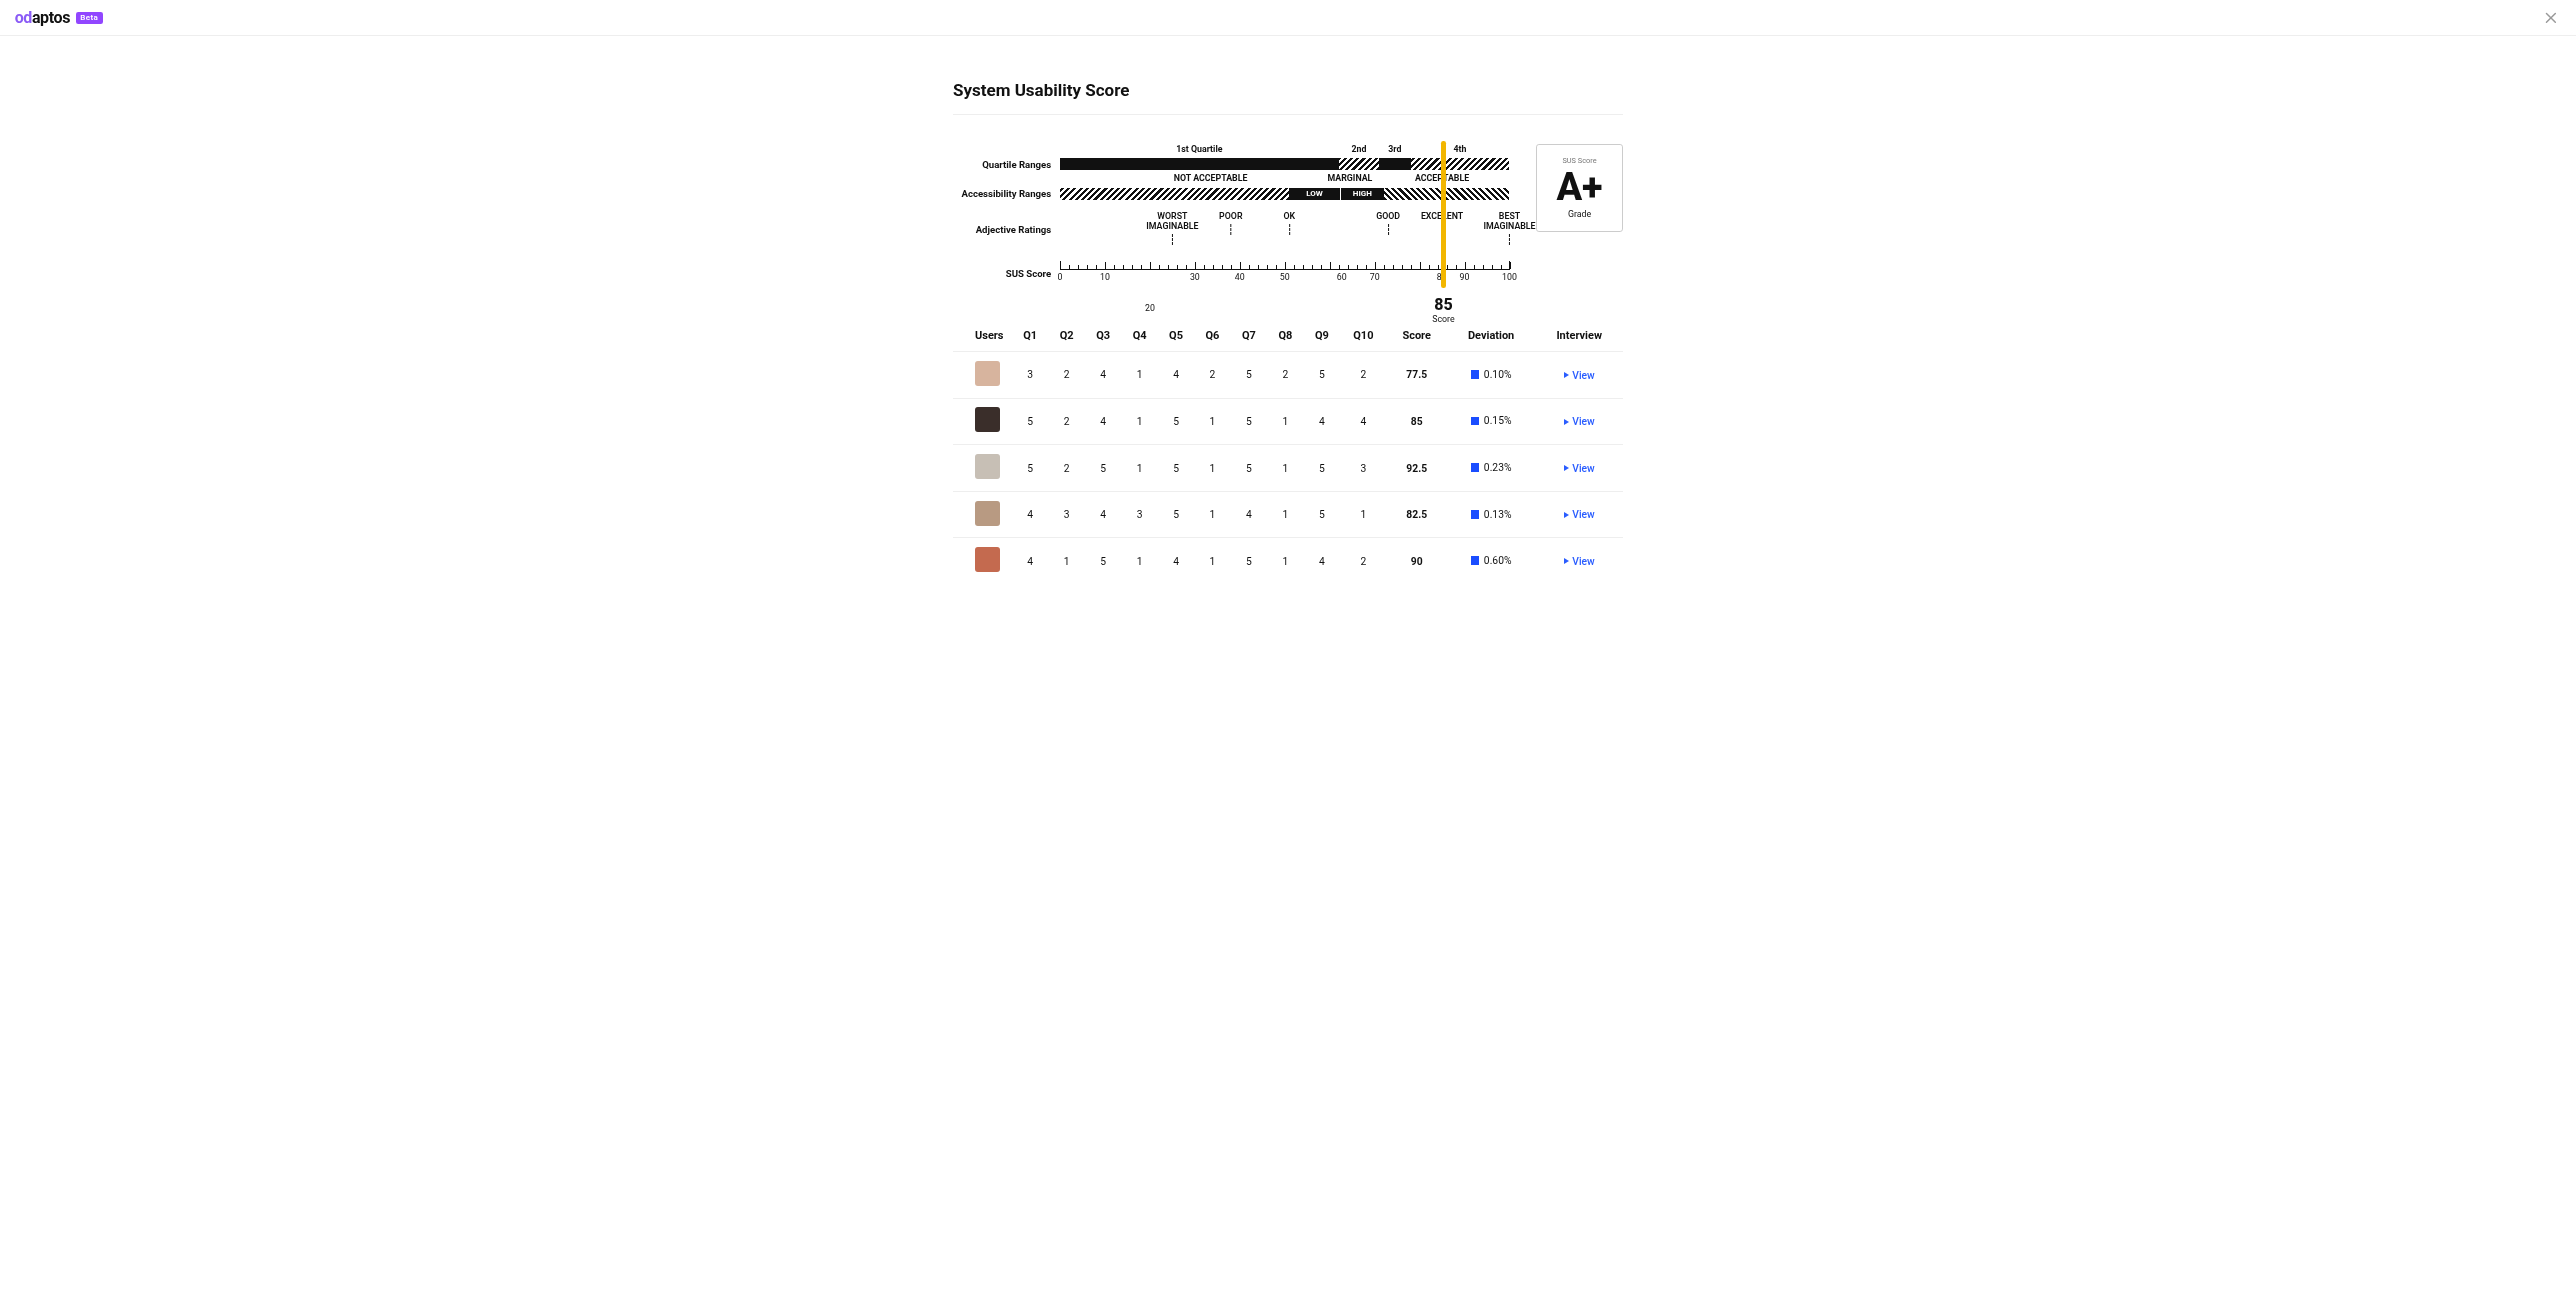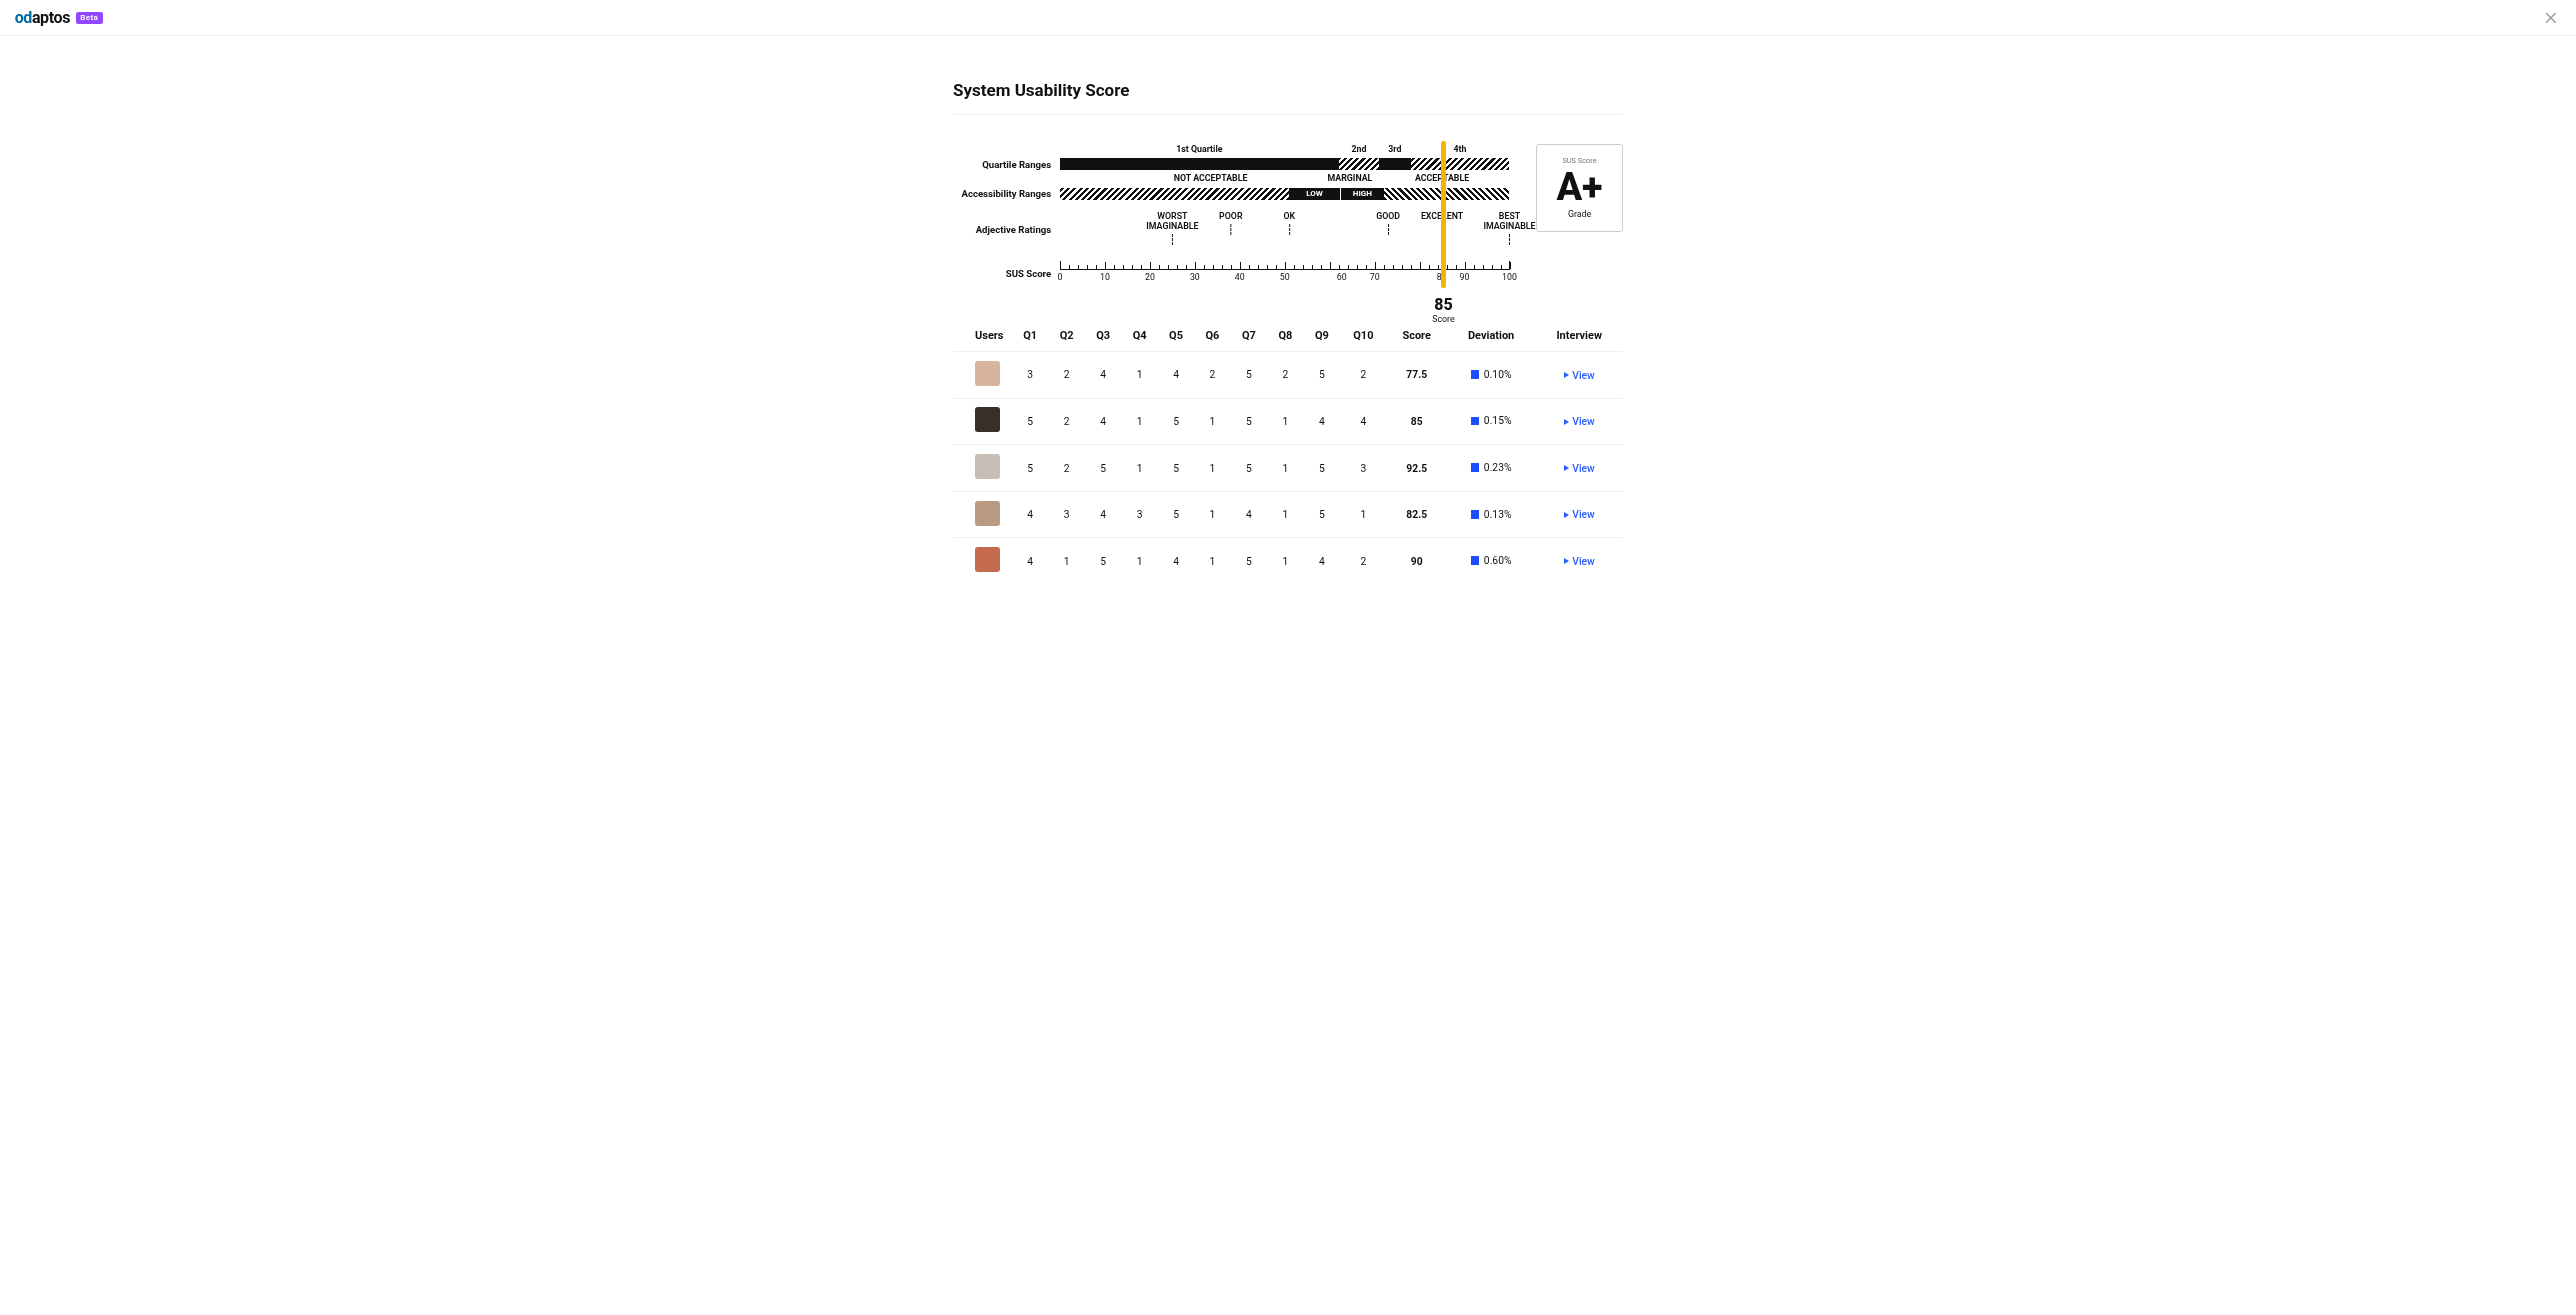--- a/index.html
+++ b/index.html
@@ -2,21 +2,21 @@
 <html style="font-size:11.8px"><head>
 <meta charset="utf-8">
 <style>
 * { box-sizing: border-box; margin: 0; padding: 0; }
 body { font-family: -apple-system, BlinkMacSystemFont, "Segoe UI", Roboto, Arial, sans-serif; background: #fff; color: #111; }
 
 
 .topbar { display:flex; align-items:center; justify-content:space-between; padding: 7.4px 14.7px; border-bottom: 0.7px solid #eee; }
 .brand { display:flex; align-items:center; gap:5.9px; }
 .logo { font-weight:700; font-size:16px; letter-spacing:-0.4px; }
-.logo .od-o { color:#0369a1; }
+.logo .od-o { color:#8b5cf6; }
 .logo .od-rest { color:#111; }
 .beta { background:#9146ff; color:#fff; font-size:8px; font-weight:600; padding:1.5px 4.4px; border-radius:2.2px; letter-spacing:0.4px; }
 .close { width:20.6px; height:20.6px; display:flex; align-items:center; justify-content:center; color:#888; cursor:pointer; }
 
 
 .container { max-width: 670px; margin: 0 auto; padding: 44px 0 44px; }
 .page-title { font-size:17px; font-weight:700; padding-bottom: 13.2px; border-bottom:0.7px solid #eee; }
 
 
 .sus-wrap { position:relative; margin-top: 29px; display:flex; align-items:flex-start; }
@@ -216,21 +216,21 @@
             <div class="tickmark minor" style="left: 86%;"></div>
             <div class="tickmark minor" style="left: 88%;"></div>
             <div class="tickmark" style="left: 90%;"></div>
             <div class="tickmark minor" style="left: 92%;"></div>
             <div class="tickmark minor" style="left: 94%;"></div>
             <div class="tickmark minor" style="left: 96%;"></div>
             <div class="tickmark minor" style="left: 98%;"></div>
             <div class="tickmark" style="left: 100%;"></div>
             <div class="ticklabel" style="left: 0%;">0</div>
             <div class="ticklabel" style="left: 10%;">10</div>
-            <div class="ticklabel" style="left: 20%;">20</div>
+            <div class="ticklabel" style="left: 20%; margin-top: 31px;">20</div>
             <div class="ticklabel" style="left: 30%;">30</div>
             <div class="ticklabel" style="left: 40%;">40</div>
             <div class="ticklabel" style="left: 50%;">50</div>
             <div class="ticklabel" style="left: 60%; padding-left: 24px;">60</div>
             <div class="ticklabel" style="left: 70%;">70</div>
             <div class="ticklabel" style="left: 80%; padding-left: 44px;">80</div>
             <div class="ticklabel" style="left: 90%;">90</div>
             <div class="ticklabel" style="left: 100%;">100</div>
           </div>
       </div>

